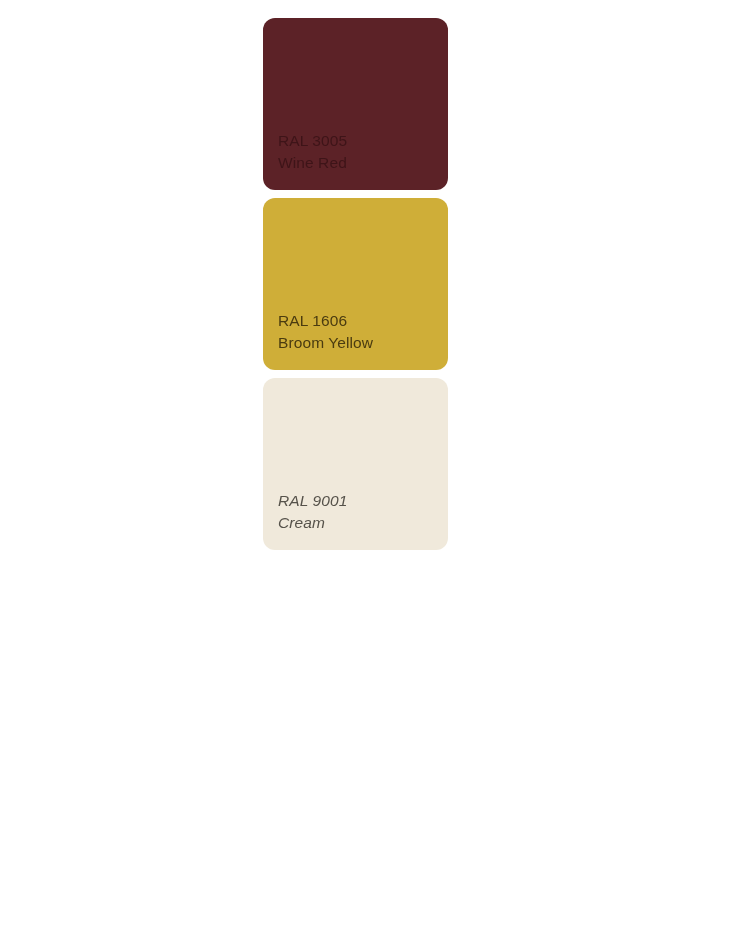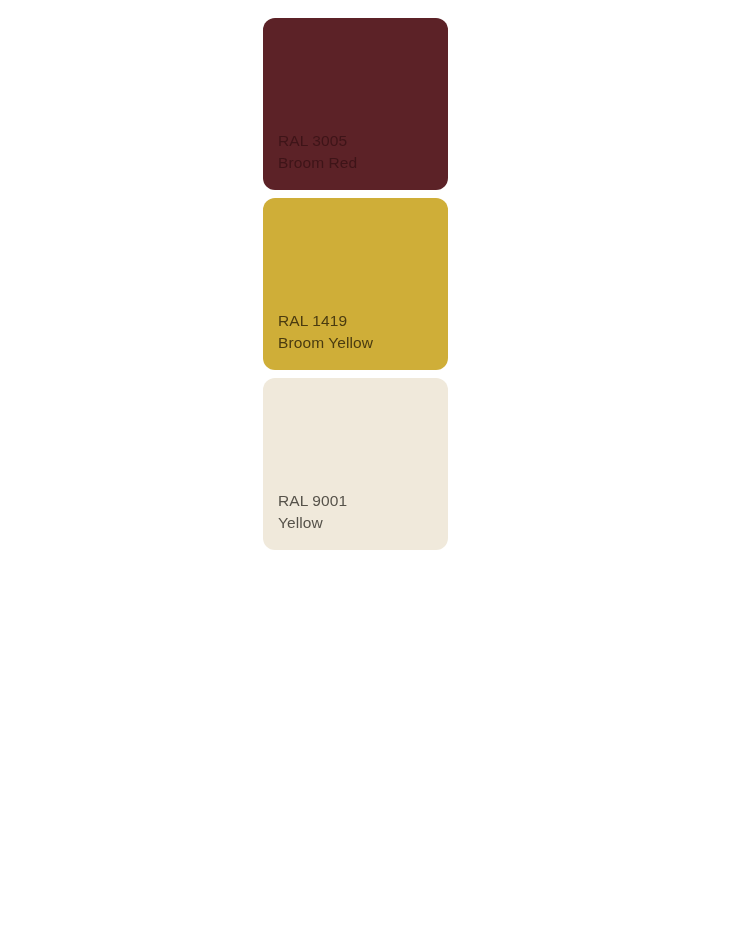--- a/index.html
+++ b/index.html
@@ -35,20 +35,21 @@
     position: relative;
     box-sizing: border-box;
     width: 185px;
     height: 172px;
     border-radius: 12px;
     margin-bottom: 8px;
     overflow: hidden;
   }
   .swatch:last-child {
     margin-bottom: 7px;
+    font-style: italic;
   }
 
   .swatch-label {
     position: absolute;
     left: 15px;
     bottom: 16px;
     line-height: 1.42;
     letter-spacing: 0.1px;
     white-space: nowrap;
   }
@@ -74,34 +75,34 @@
 </style>
 </head>
 <body style="background: rgb(255, 255, 255);">
 
 <div id="swatch-chart">
   <div class="swatch-stack">
 
     <div class="swatch" style="background-color: rgb(92, 34, 39);">
       <div class="swatch-label" style="color: rgb(62, 20, 24);">
         <span class="swatch-code">RAL 3005</span>
-        <span class="swatch-name">Broom Red</span>
+        <span class="swatch-name">Wine Red</span>
       </div>
     </div>
 
     <div class="swatch" style="background-color: rgb(207, 174, 56);">
       <div class="swatch-label" style="color: rgb(74, 59, 16);">
-        <span class="swatch-code">RAL 1419</span>
+        <span class="swatch-code">RAL 1606</span>
         <span class="swatch-name">Broom Yellow</span>
       </div>
     </div>
 
 
 
     <div class="swatch" style="background-color: rgb(240, 233, 219);">
       <div class="swatch-label" style="color: rgb(86, 82, 74);">
         <span class="swatch-code">RAL 9001</span>
-        <span class="swatch-name">Yellow</span>
+        <span class="swatch-name">Cream</span>
       </div>
     </div>
 
   </div>
 </div>
 
 </body></html>

